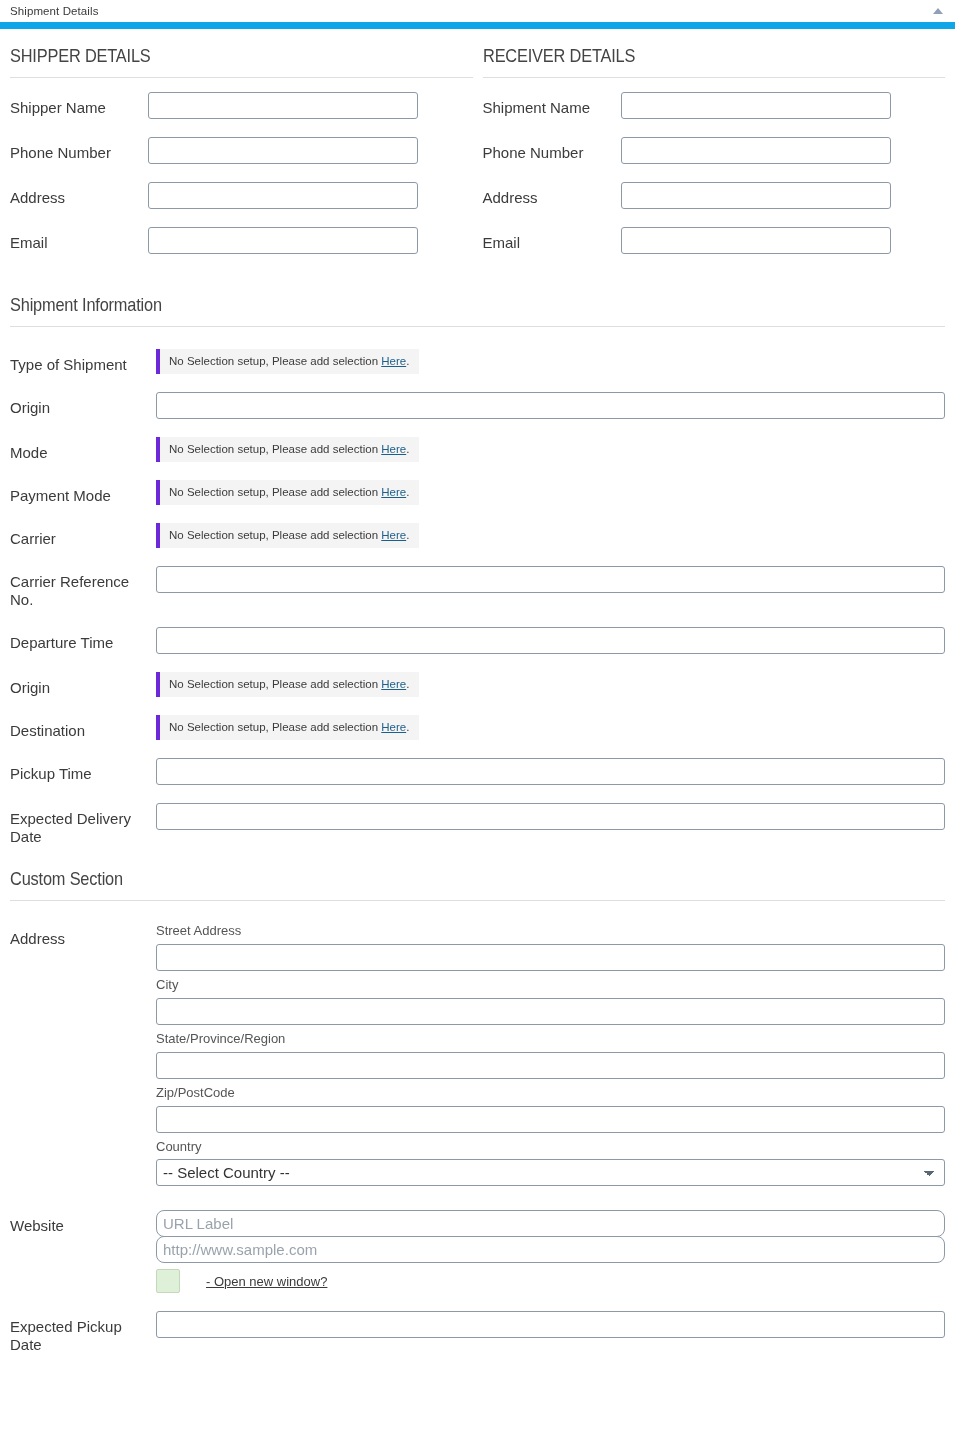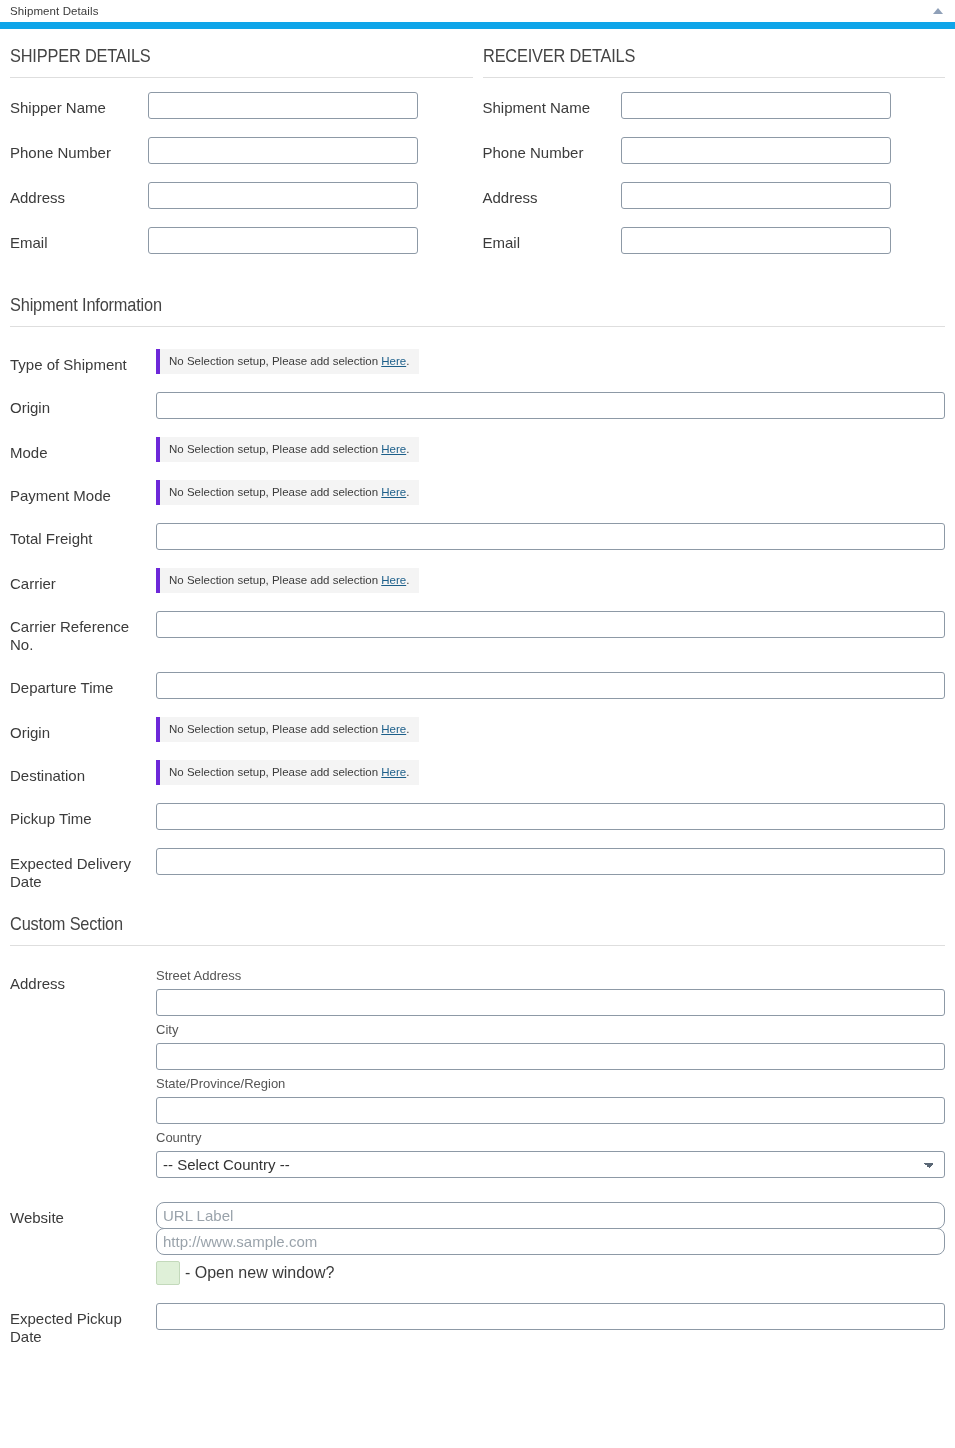--- a/index.html
+++ b/index.html
@@ -168,23 +168,24 @@
   }
   .chk-box {
     width: 22px;
     height: 22px;
     background: #dff0d8;
     border: 1px solid #c3d9bb;
     border-radius: 2px;
     cursor: pointer;
   }
   .chk-text {
-    font-size: 16px;
+    font-size: 13px;
     color: #3b3b3b;
-    margin-left: 5px;
+    margin-left: 26px;
+    text-decoration: underline;
   }
 </style>
 </head>
 <body>
 
 <div class="panel-head">
   <span class="panel-head-title">Shipment Details</span>
   <span class="collapse-caret"></span>
 </div>
 
@@ -287,26 +288,20 @@
         </div>
       </div>
 
       <div class="row">
         <div class="lab">Payment Mode</div>
         <div class="ctl">
           <span class="alert"><span>No Selection setup, Please add selection </span><a href="#">Here</a><span>.</span></span>
         </div>
       </div>
 
-      <div class="row">
-        <div class="lab">Total Freight</div>
-        <div class="ctl">
-          <input class="txt" type="text" value="" style="">
-        </div>
-      </div>
 
       <div class="row">
         <div class="lab">Carrier</div>
         <div class="ctl">
           <span class="alert"><span>No Selection setup, Please add selection </span><a href="#">Here</a><span>.</span></span>
         </div>
       </div>
 
       <div class="row">
         <div class="lab">Carrier Reference No.</div>
@@ -373,20 +368,24 @@
           <div class="sub-group">
             <div class="sub-lab">City</div>
             <input class="txt" type="text" value="" style="">
           </div>
 
           <div class="sub-group">
             <div class="sub-lab">State/Province/Region</div>
             <input class="txt" type="text" value="" style="">
           </div>
 
+          <div class="sub-group">
+            <div class="sub-lab">Zip/PostCode</div>
+            <input class="txt" type="text" value="" style="">
+          </div>
 
           <div class="sub-group">
             <div class="sub-lab">Country</div>
             <select class="sel">
               <option>-- Select Country --</option>
             </select>
           </div>
 
         </div>
       </div>

